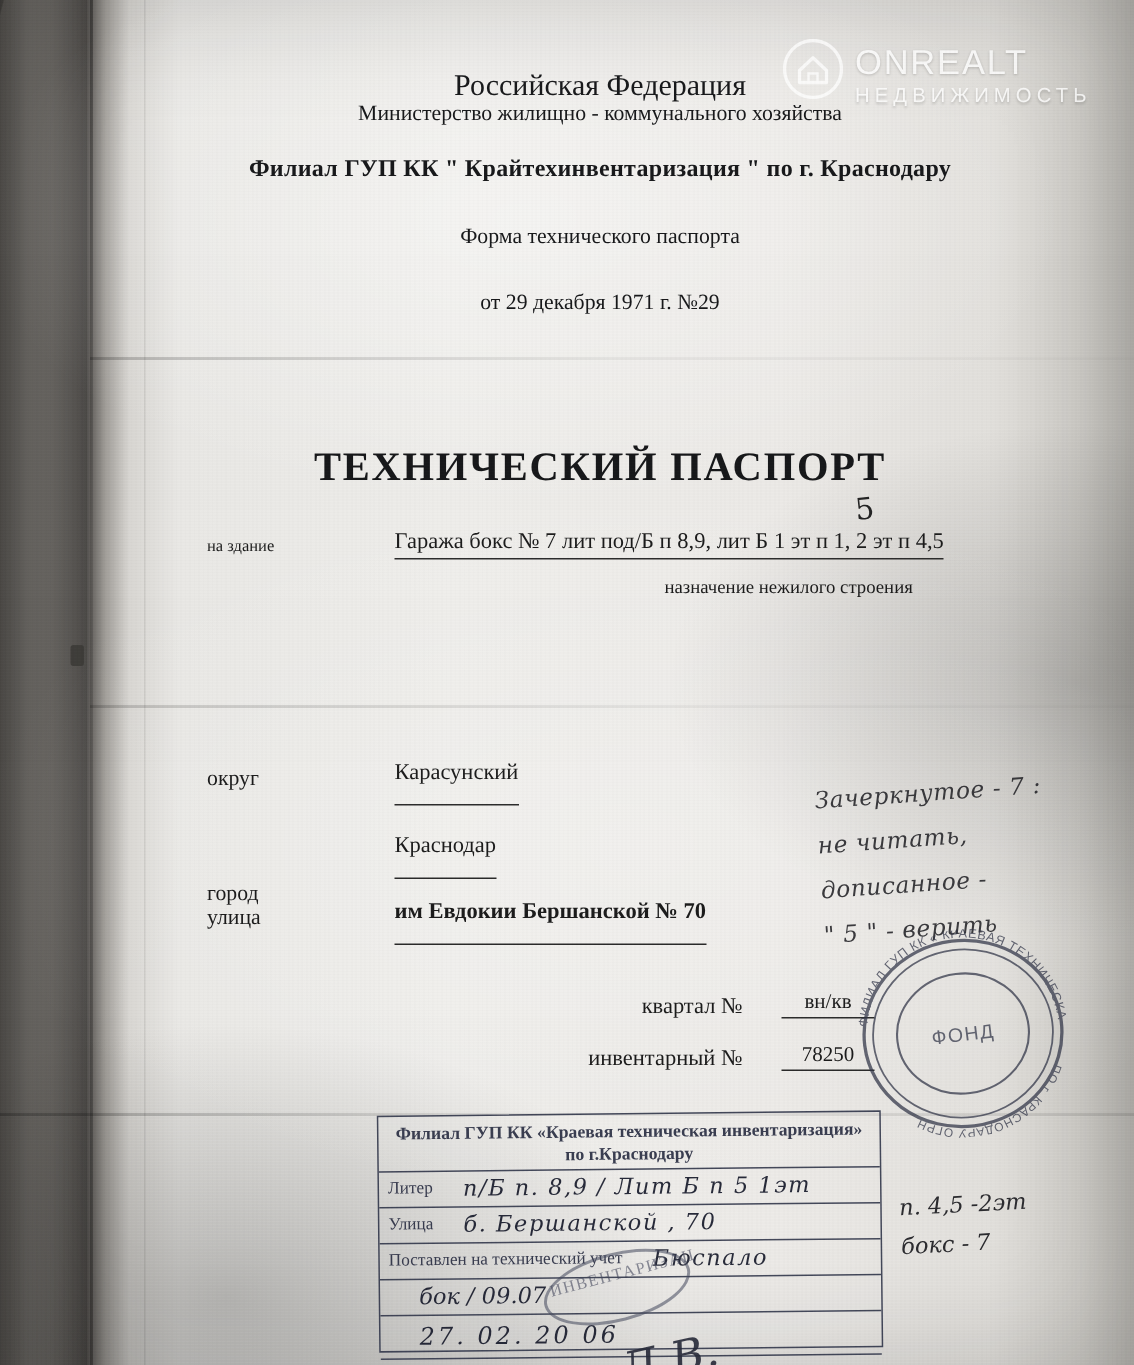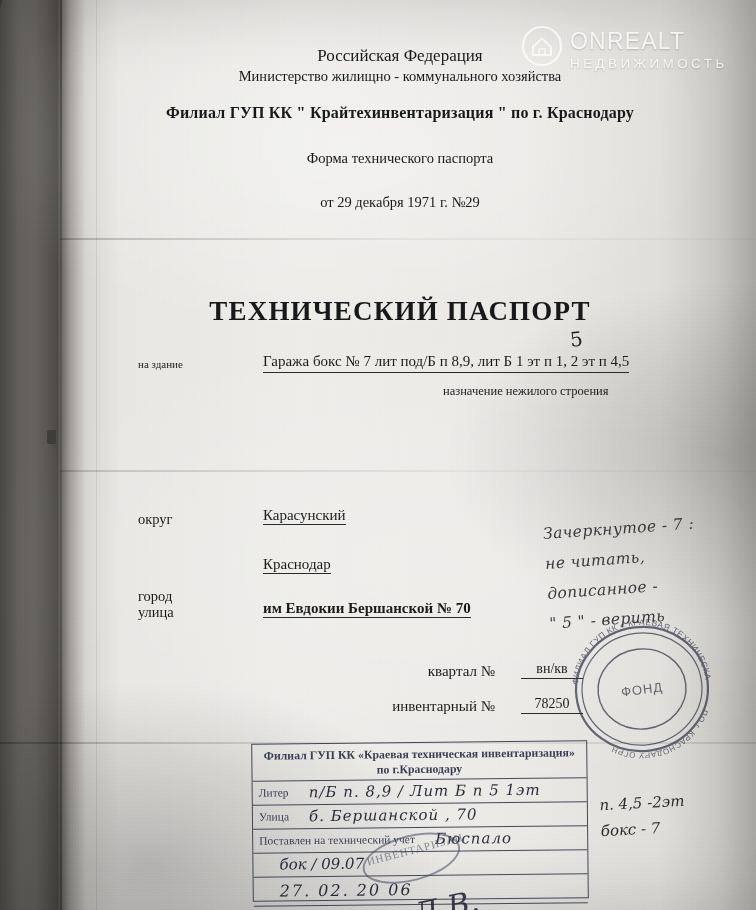--- a/index.html
+++ b/index.html
@@ -83,21 +83,21 @@
     color: #1b1b1b;
   }
   .line {
     position: absolute;
     text-align: center;
     white-space: nowrap;
     color: #17181a;
   }
   .center-col { left: 90px; width: 620px; }
 
-  #hdr-country { top: 46px; font-size: 17px; }
+  #hdr-country { top: 46px; font-size: 20px; }
   #hdr-ministry { top: 68px; font-size: 14.5px; }
   #hdr-branch { top: 104px; font-size: 16px; font-weight: bold; letter-spacing: 0.2px; }
   #form-line-1 { top: 150px; font-size: 14.5px; }
   #form-line-2 { top: 172px; font-size: 14.5px; }
   #form-line-3 { top: 194px; font-size: 14.5px; }
 
   #doc-title {
     top: 296px;
     font-size: 27px;
     font-weight: bold;
@@ -140,21 +140,21 @@
     left: 138px;
     font-size: 14.5px;
     white-space: nowrap;
   }
   .addr-value {
     position: absolute;
     left: 263px;
     font-size: 15px;
     white-space: nowrap;
     border-bottom: 1px solid #2a2a2a;
-    padding-bottom: 0;
+    padding-bottom: 12px;
   }
   #label-district { top: 511px; }
   #value-district { top: 507px; }
   #label-city { top: 588px; text-align: right; }
   #value-city { top: 556px; }
   #label-street { top: 604px; }
   #value-street { top: 600px; font-weight: bold; }
 
   
   .right-label {

